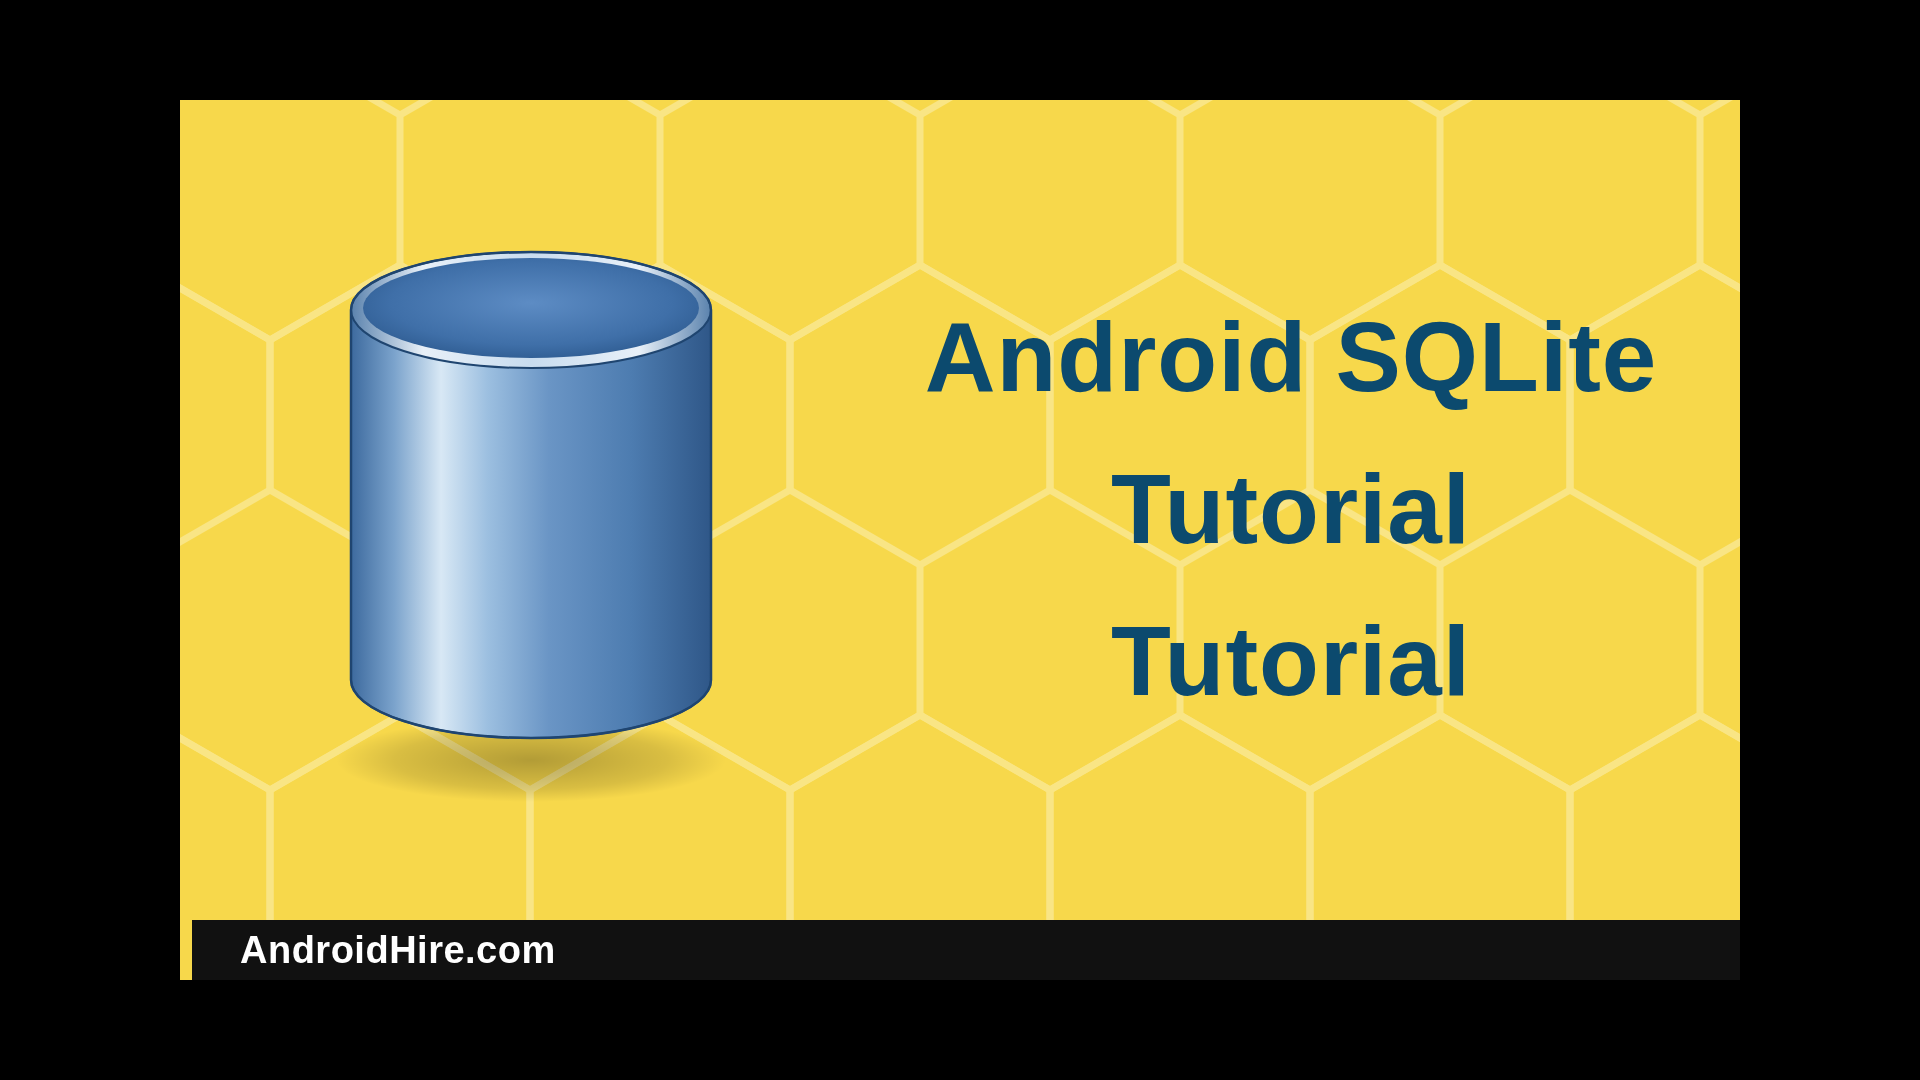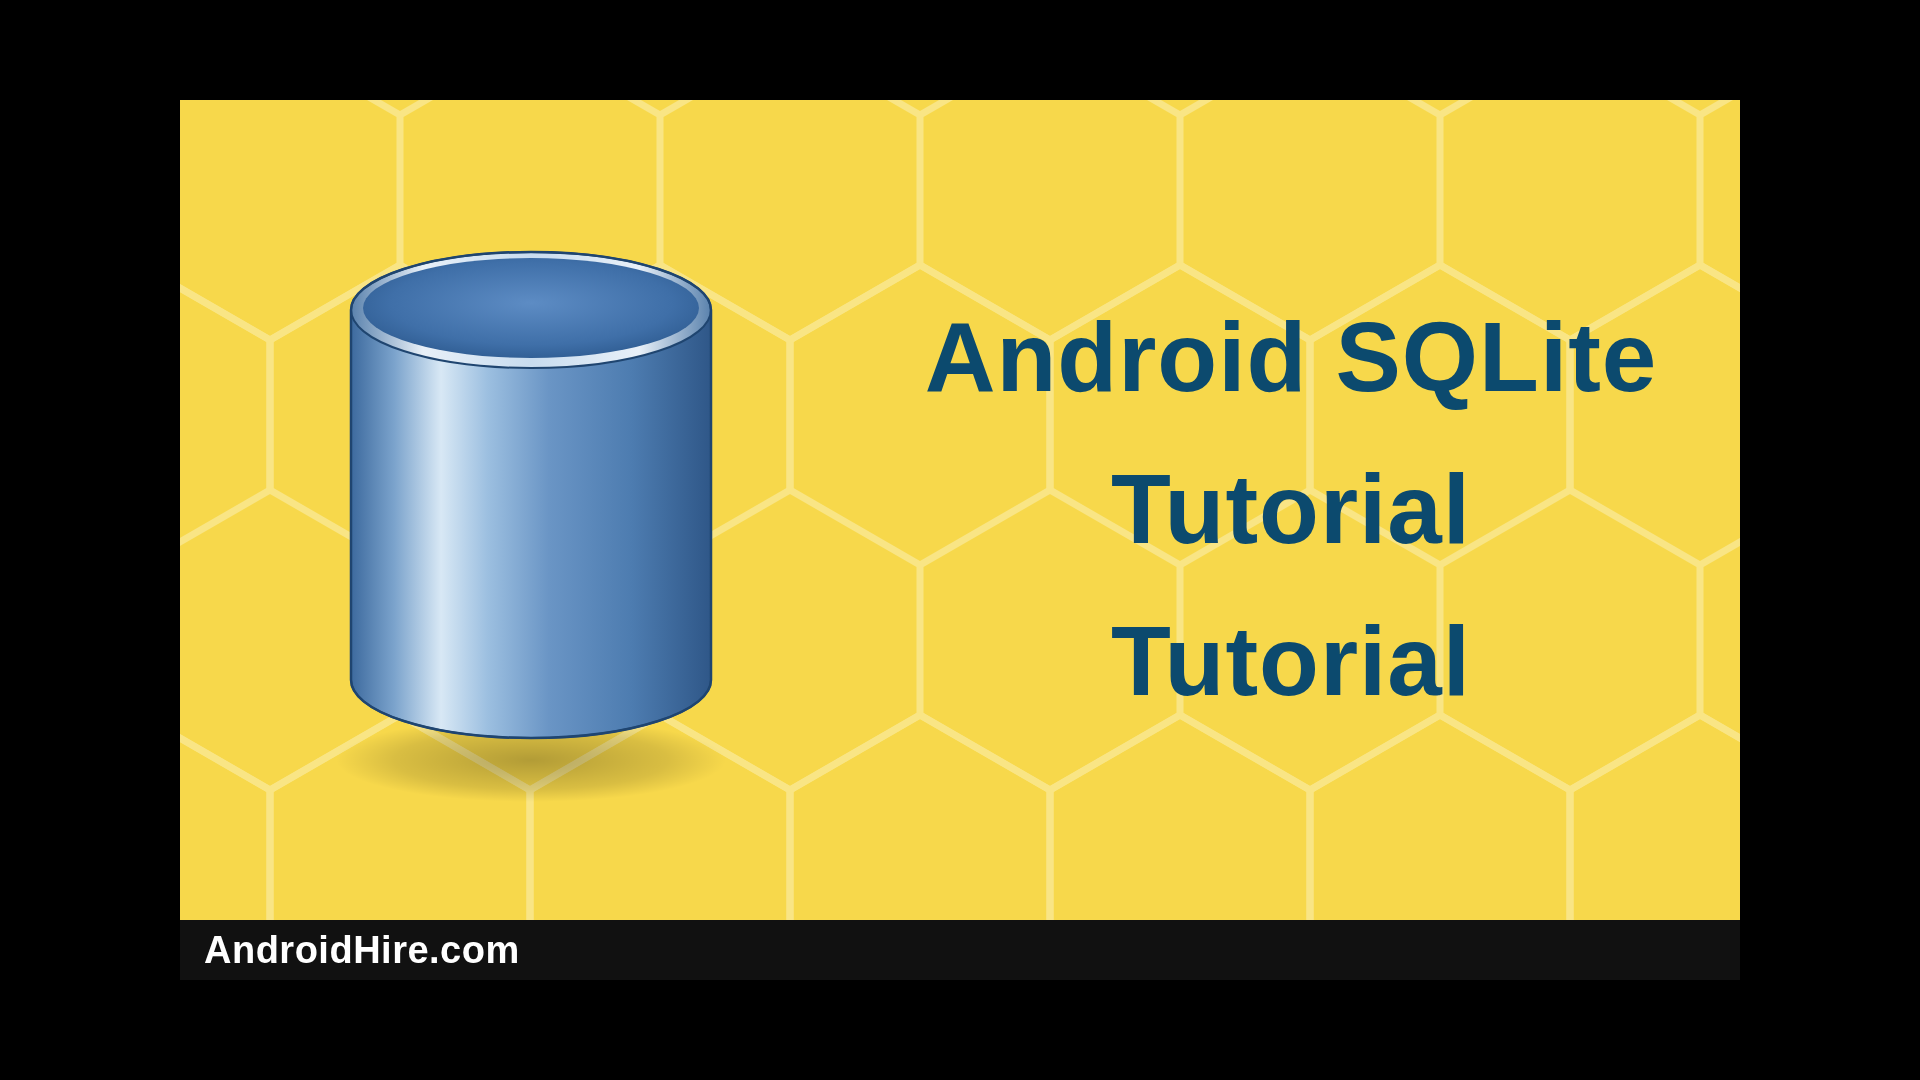--- a/index.html
+++ b/index.html
@@ -66,27 +66,27 @@
       font-weight: 700;
       color: #0c4a6e;
       text-align: center;
       line-height: 1.55;
       letter-spacing: 1px;
     }
     
     .footer {
       position: absolute;
       bottom: 0;
-      left: 0;
+      left: 12px;
       width: 100%;
       height: 60px;
       background: #111;
       display: flex;
       align-items: center;
-      padding-left: 24px;
+      padding-left: 48px;
       z-index: 2;
     }
     
     .footer-text {
       color: #fff;
       font-size: 38px;
       font-weight: 900;
       letter-spacing: 0.5px;
     }
   </style>

